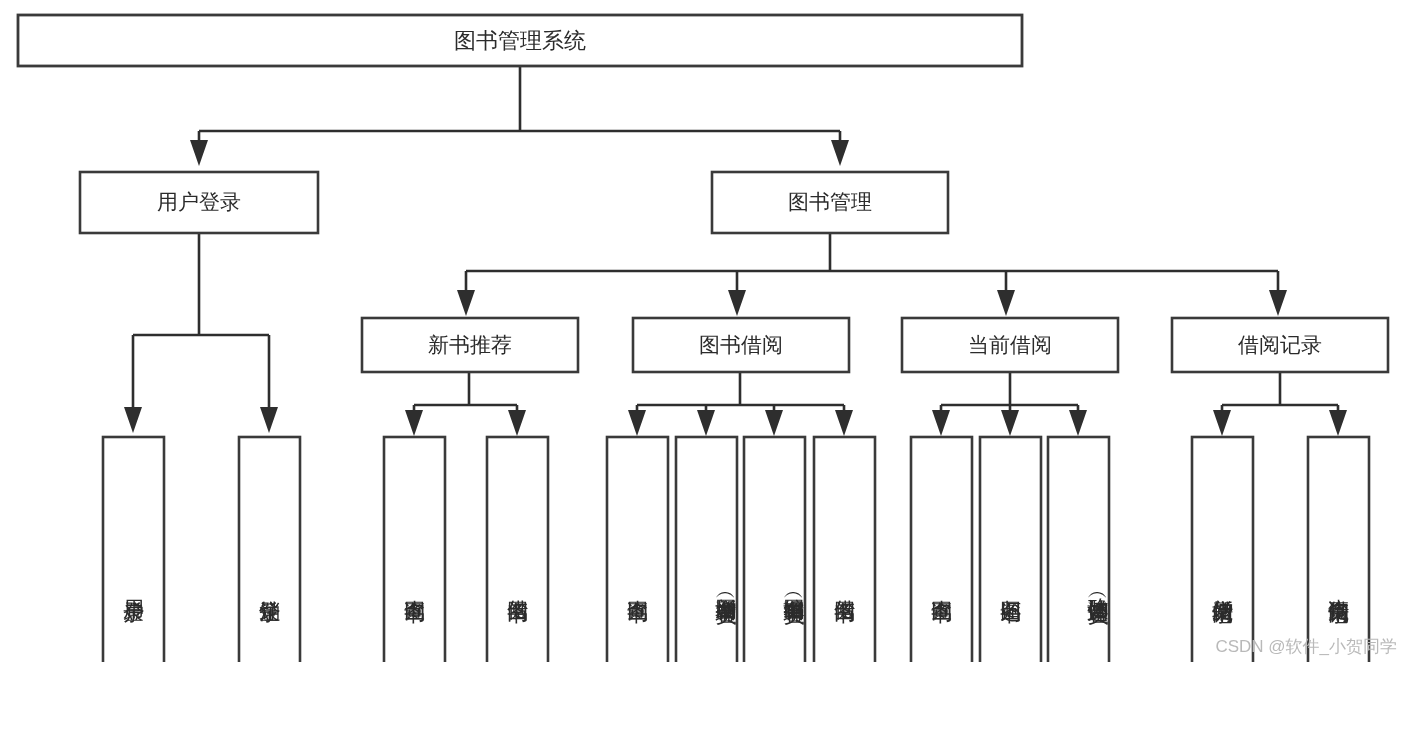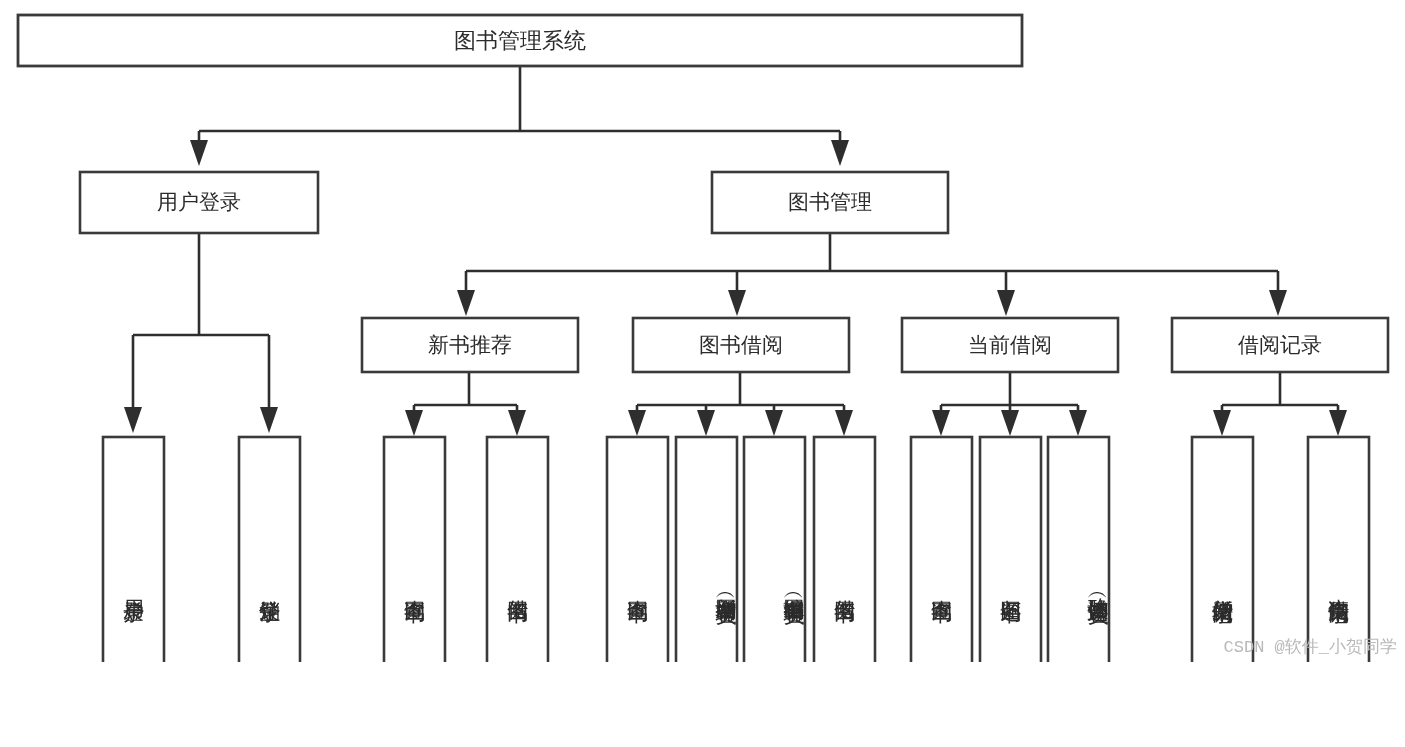--- a/index.html
+++ b/index.html
@@ -73,21 +73,21 @@
     letter-spacing: 1px;
     color: #2b2b2b;
     white-space: nowrap;
     pointer-events: none;
     user-select: none;
   }
   .watermark {
     position: absolute;
     right: 8px;
     bottom: 4px;
-    font-family: Liberation Mono, monospace;
+    font-family: Liberation Sans, sans-serif;
     font-size: 17px;
     color: #b9b9b9;
     white-space: nowrap;
     user-select: none;
   }
 </style>
 </head>
 <body>
 
 <div id="diagram-root">

